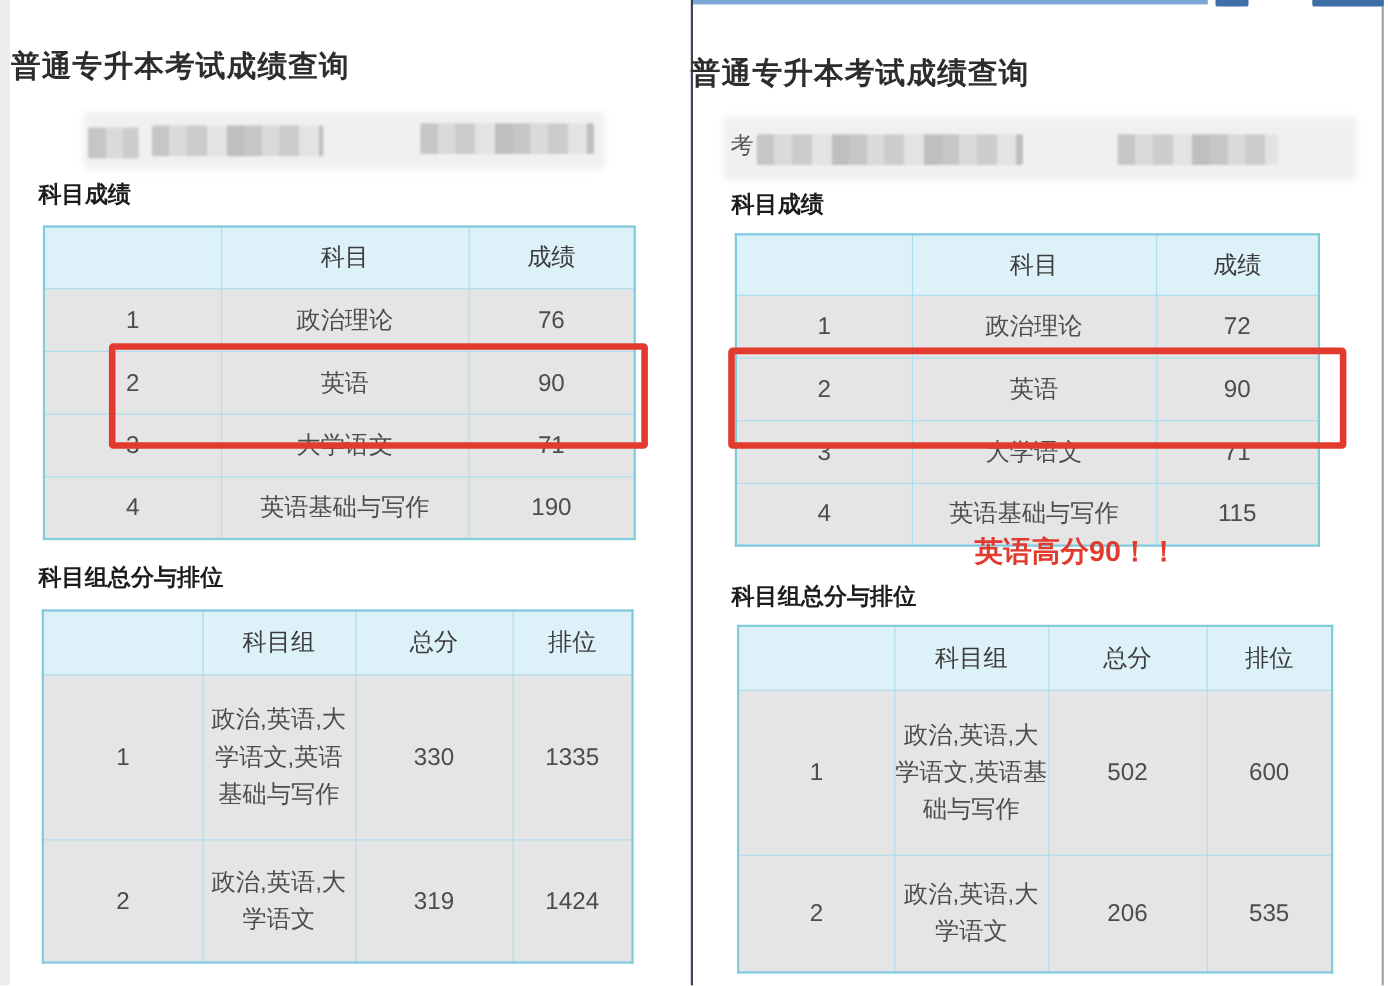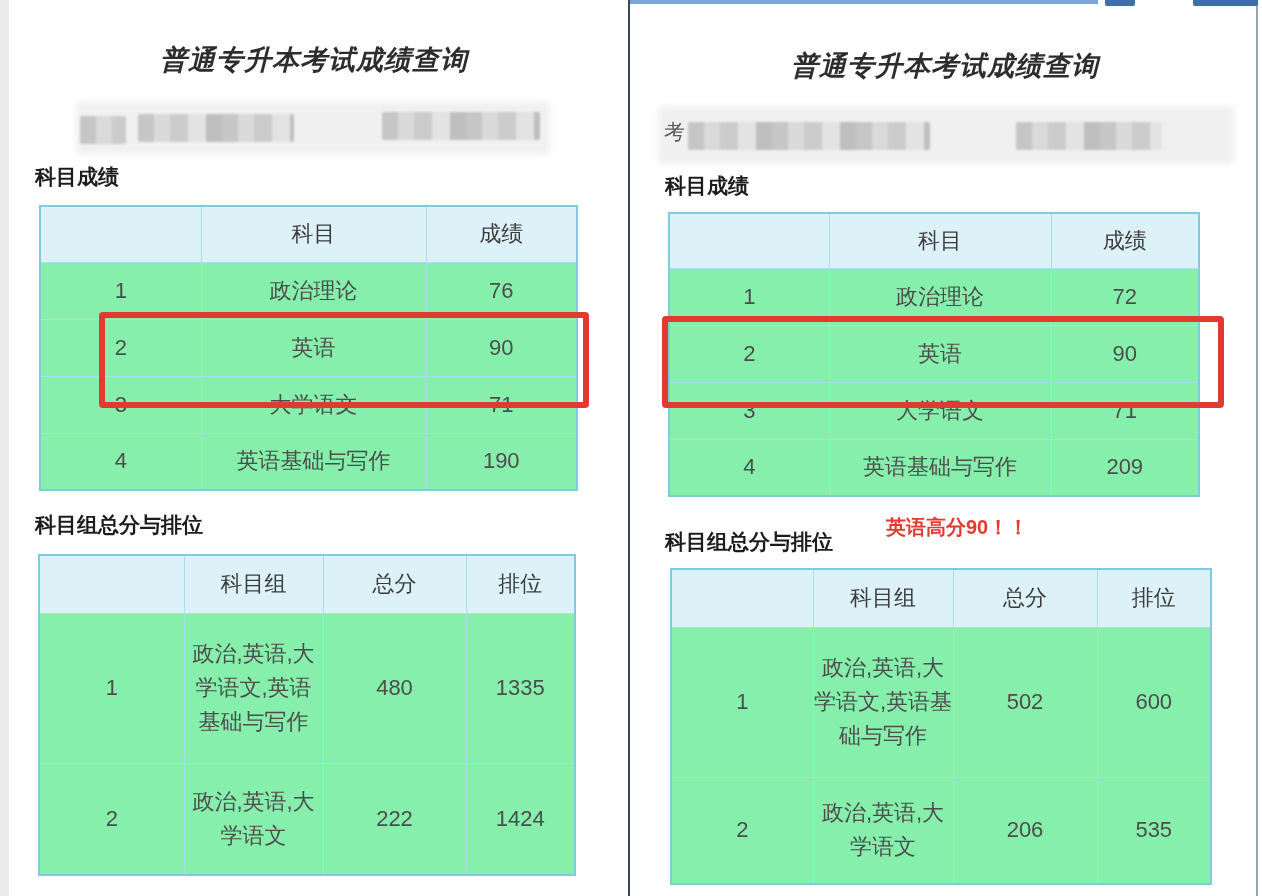--- a/index.html
+++ b/index.html
@@ -12,38 +12,38 @@
   .panel { position:absolute; top:0; height:896px; background:#ffffff; }
   .panel.left  { left:10px;  width:608px; }
   .panel.right { left:628px; width:634px; }
 
   .panel-left-border  { position:absolute; left:0; top:0; width:2px; height:896px; background:#3a4658; }
   .panel-right-border { position:absolute; right:4px; top:0; width:2px; height:896px; background:#9aa4ad; }
   .top-strip-long  { position:absolute; left:2px; top:0; width:468px; height:4px; background:#7ba6d4; }
   .top-strip-a { position:absolute; left:477px; top:0; width:30px; height:6px; background:#3e6fa8; border-radius:0 0 2px 2px; }
   .top-strip-b { position:absolute; left:565px; top:0; width:65px; height:6px; background:#3e6fa8; border-radius:0 0 2px 2px; }
 
-  .title { position:absolute; left:0; width:100%; text-align:center;
-           font-size:27px; font-weight:bold; color:#2d2d2d; letter-spacing:1px;font-style:italic; }
+  .title { position:absolute; left:0; width:100%; 
+           font-size:27px; font-weight:bold; color:#2d2d2d; letter-spacing:1px; }
   .panel.left  .title { top:42px; }
   .panel.right .title { top:48px; }
 
   .smear { position:absolute; background:#f0f0f0; filter:blur(3px); border-radius:4px; }
   .mosaic { position:absolute; height:28px; border-radius:2px; filter:blur(1.2px);
             background:repeating-linear-gradient(90deg,#c6c6c6 0 16px,#dadada 16px 32px,#cccccc 32px 50px,#e3e3e3 50px 68px,#bfbfbf 68px 84px); }
   .masked-char { position:absolute; font-size:21px; color:#5a5a5a; }
 
   .sec-heading { position:absolute; font-size:21px; font-weight:bold; color:#1c1c1c; white-space:nowrap; }
 
   .sec2-row { position:absolute; display:flex; align-items:flex-end; white-space:nowrap; }
   .red-note { color:#e23a2e; font-weight:bold; font-size:25px; line-height:1; }
   .panel.left .sec2-row .red-note { margin-left:18px; }
-  .red-note.floating { position:absolute; font-size:20px;margin-top:29px; }
-
-  table.tbl { position:absolute; border-collapse:collapse; table-layout:fixed; background:#86efac;
+  .red-note.floating { position:absolute; font-size:26px; }
+
+  table.tbl { position:absolute; border-collapse:collapse; table-layout:fixed; background:#e5e5e5;
               border:2px solid #7fccdf; }
   table.tbl td, table.tbl th { border:1.5px solid #aadeee; text-align:center; vertical-align:middle;
               font-size:22px; font-weight:400; color:#4d4d4d; padding:0; overflow:hidden; }
   table.tbl thead th { background:#ddf1f9; color:#3c3c3c; }
   td.group-cell { font-size:20px; line-height:1.55; padding:8px 5px; word-break:break-all; }
 
   
   .panel.left table.subject { left:29px; top:205px; width:537px; }
   .panel.left table.subject tr { height:57px; }
   .panel.left table.subject tr.hdr { height:56px; }
@@ -156,27 +156,27 @@
           <th></th>
           <th>科目组</th>
           <th>总分</th>
           <th>排位</th>
         </tr>
       </thead>
       <tbody>
         <tr class="r1">
           <td>1</td>
           <td class="group-cell">政治,英语,大学语文,英语基础与写作</td>
-          <td>480</td>
+          <td>330</td>
           <td>1335</td>
         </tr>
         <tr class="r2">
           <td>2</td>
           <td class="group-cell">政治,英语,大学语文</td>
-          <td>222</td>
+          <td>319</td>
           <td>1424</td>
         </tr>
       </tbody>
     </table>
   </div>
 
   <div class="panel right">
     <div class="panel-left-border"></div>
     <div class="panel-right-border"></div>
     <div class="top-strip-long"></div>
@@ -219,21 +219,21 @@
           <td>90</td>
         </tr>
         <tr>
           <td>3</td>
           <td>大学语文</td>
           <td>71</td>
         </tr>
         <tr>
           <td>4</td>
           <td>英语基础与写作</td>
-          <td>209</td>
+          <td>115</td>
         </tr>
       </tbody>
     </table>
 
     <div class="red-box"></div>
 
     <div class="red-note floating">英语高分90！！</div>
 
     <div class="sec-heading s2">科目组总分与排位</div>
 

